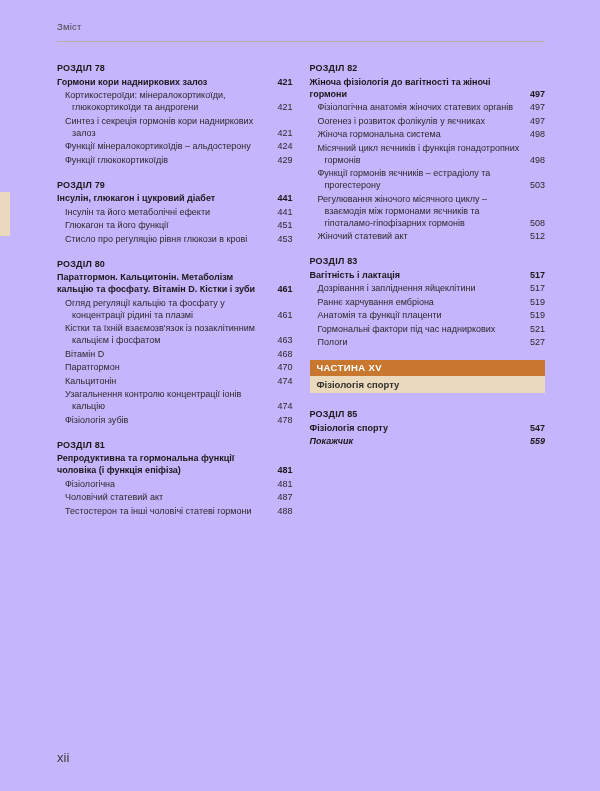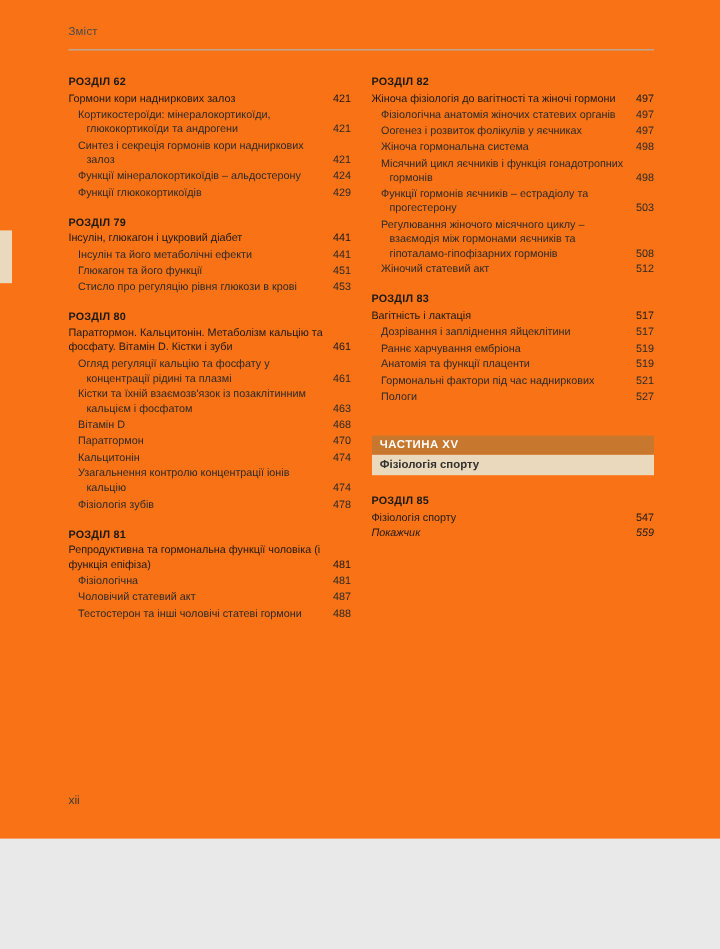--- a/index.html
+++ b/index.html
@@ -1,20 +1,20 @@
 <!DOCTYPE html>
 <html lang="uk" style="--part-bg: #c8772f; --part-fg: #ffffff; --part-sub-bg: #ead9bc; --tab-bg: #ead9bc;"><head>
 <meta charset="utf-8">
 <style>
   html,body{margin:0;padding:0;background:#e9e9e9;}
   .page{
     position:relative;
-    width:600px;height:699px;
+    width:600px;height:791px;
     margin:0 auto;
-    background:#f97316;
+    background:#c4b5fd;
     font-family:"Liberation Sans", sans-serif;
     color:#2b2a28;
     overflow:hidden;
     box-sizing:border-box;
   }
   .edge-tab{
     position:absolute;
     left:0;top:192px;
     width:10px;height:44px;
     background:var(--tab-bg,#ead9bc);
@@ -54,27 +54,27 @@
     display:flex;
     align-items:flex-end;
     margin-bottom:1.5px;
   }
   .row .t{flex:1;min-width:0;}
   .row .p{
     padding-left:8px;
     white-space:nowrap;
     align-self:flex-end;
   }
-  .title-row{font-weight:normal;color:#1a1918;justify-content:flex-end;}
+  .title-row{font-weight:bold;color:#1a1918;justify-content:flex-end;}
   .entry .t{
     padding-left:15px;
     text-indent:-7px;
   }
   .part{
-    margin-top:27px;
+    margin-top:12px;
     margin-bottom:15px;
   }
   .part-label{
     background:var(--part-bg,#c8772f);
     color:var(--part-fg,#ffffff);
     font-weight:bold;
     font-size:9.5px;
     letter-spacing:.4px;
     height:16px;
     line-height:16px;
@@ -83,43 +83,43 @@
   .part-title{
     background:var(--part-sub-bg,#ead9bc);
     color:#33312e;
     font-size:9.5px;
     height:17px;
     line-height:17px;
     padding-left:7px;
     font-weight:bold;
   }
   .index-row{
-    font-weight:normal;
+    font-weight:bold;
     font-style:italic;
     color:#1a1918;
   }
   .folio{
     position:absolute;
     left:57px;bottom:26px;
-    font-size:10px;
+    font-size:13px;
     color:#3c3b39;
   }
 </style>
 </head>
 <body>
 
 <div class="page">
   <div class="edge-tab"></div>
   <div class="content">
     <div class="running-head">Зміст</div>
     <hr class="head-rule">
     <div class="columns">
       <div class="col" id="col-left">
           <div class="section">
-            <div class="chapter">РОЗДІЛ 62</div>
+            <div class="chapter">РОЗДІЛ 78</div>
             <div class="row title-row">
               <span class="t">Гормони кори надниркових залоз</span>
               <span class="p">421</span>
             </div>
             <div class="row entry">
               <span class="t">Кортикостероїди: мінералокортикоїди, глюкокортикоїди та андрогени</span>
               <span class="p">421</span>
             </div>
             <div class="row entry">
               <span class="t">Синтез і секреція гормонів кори надниркових залоз</span>

